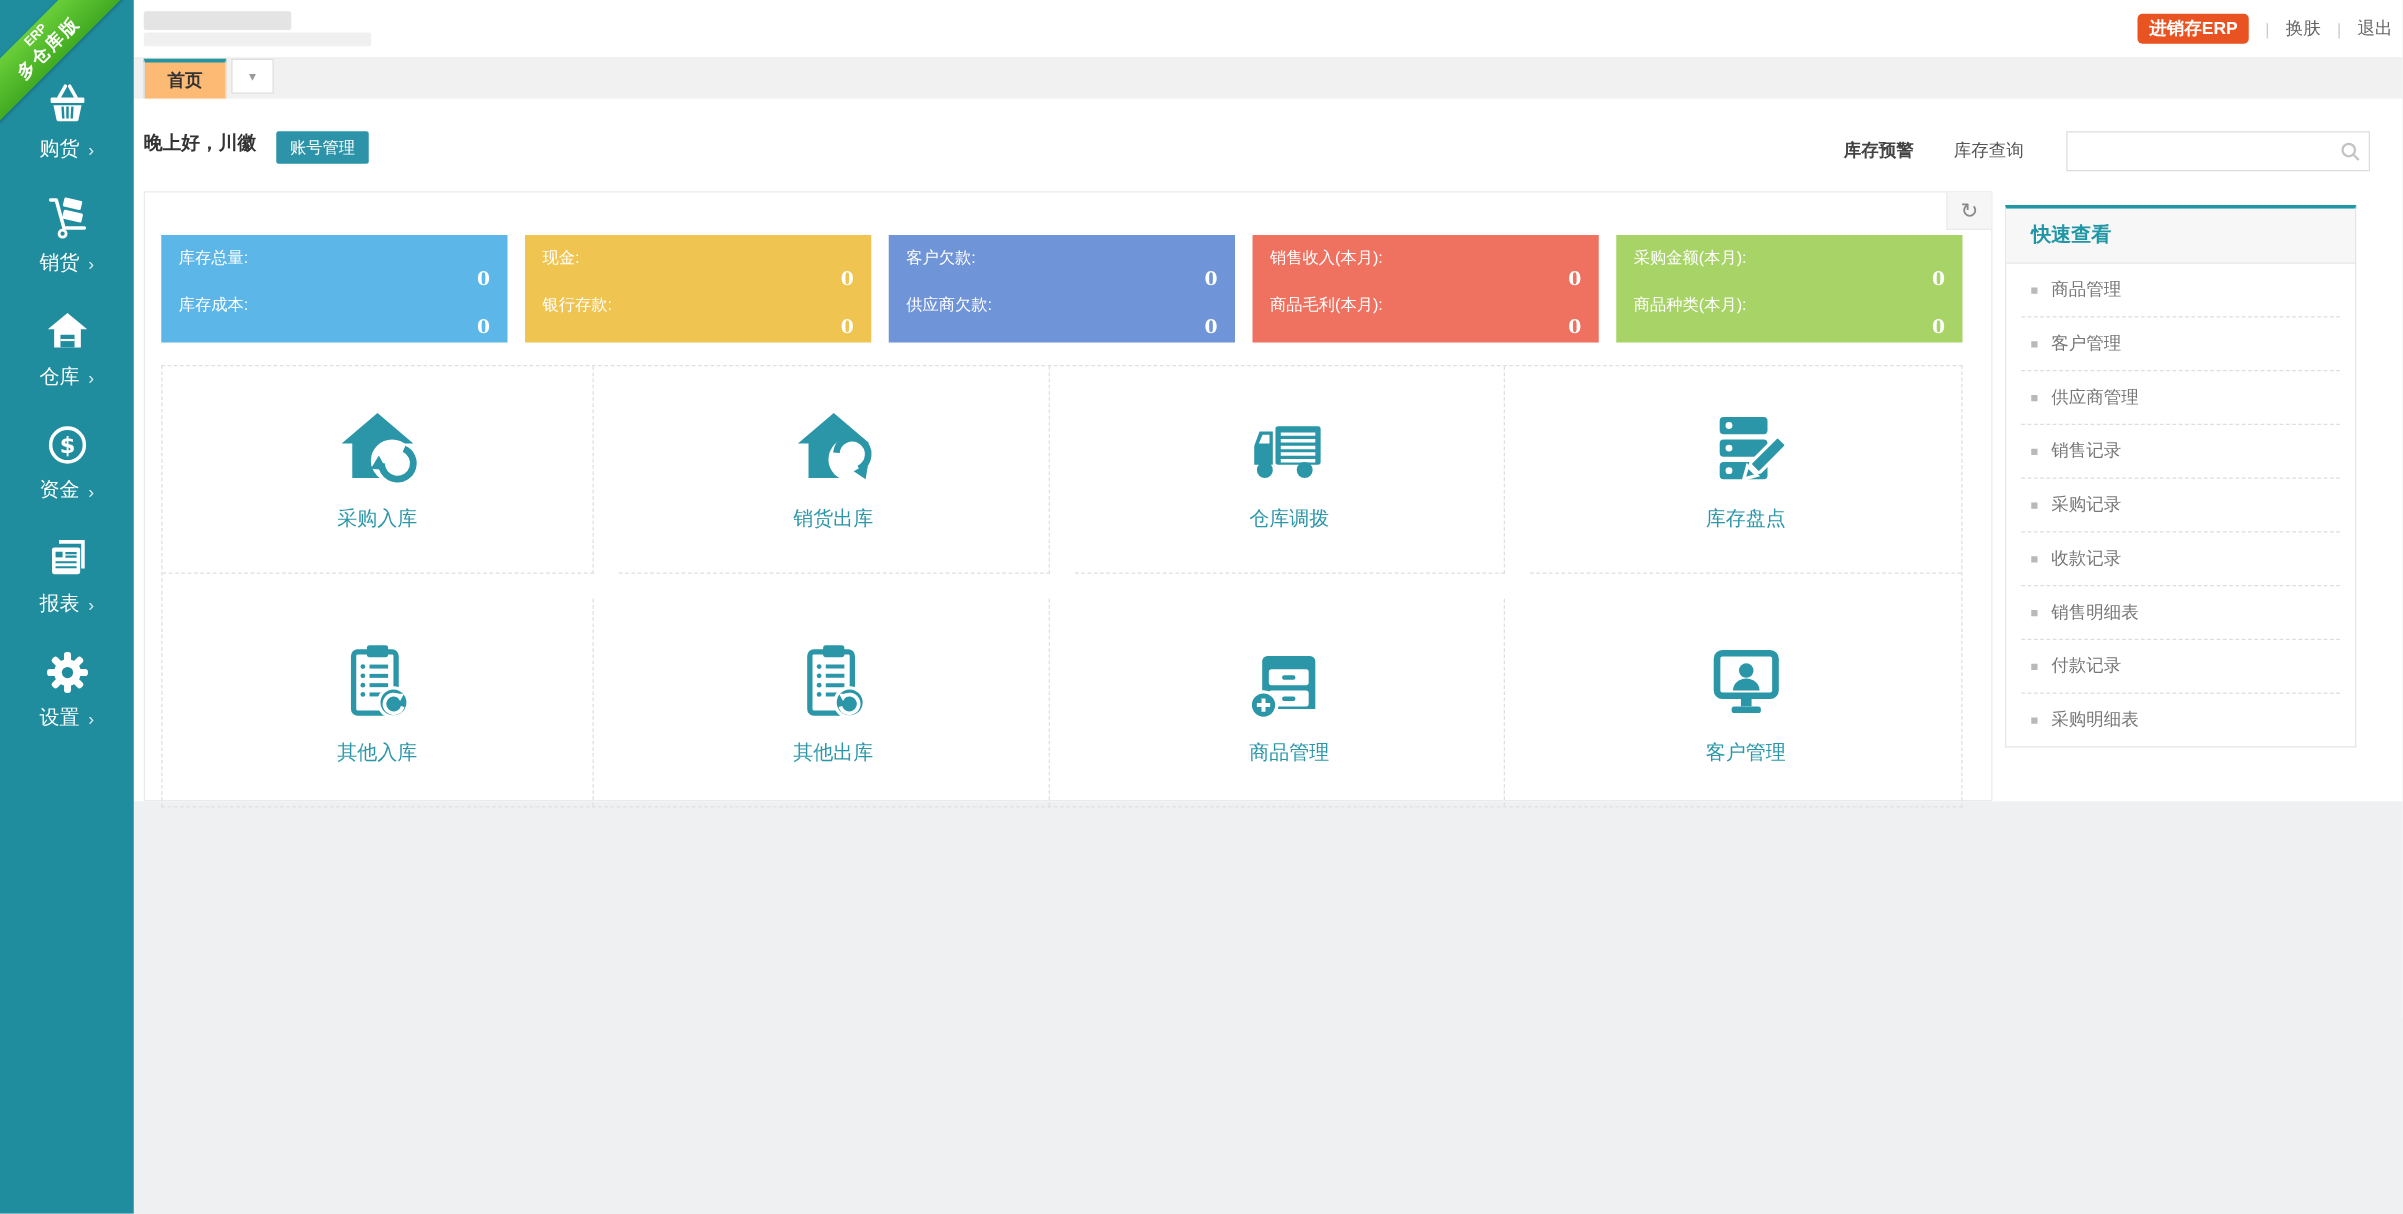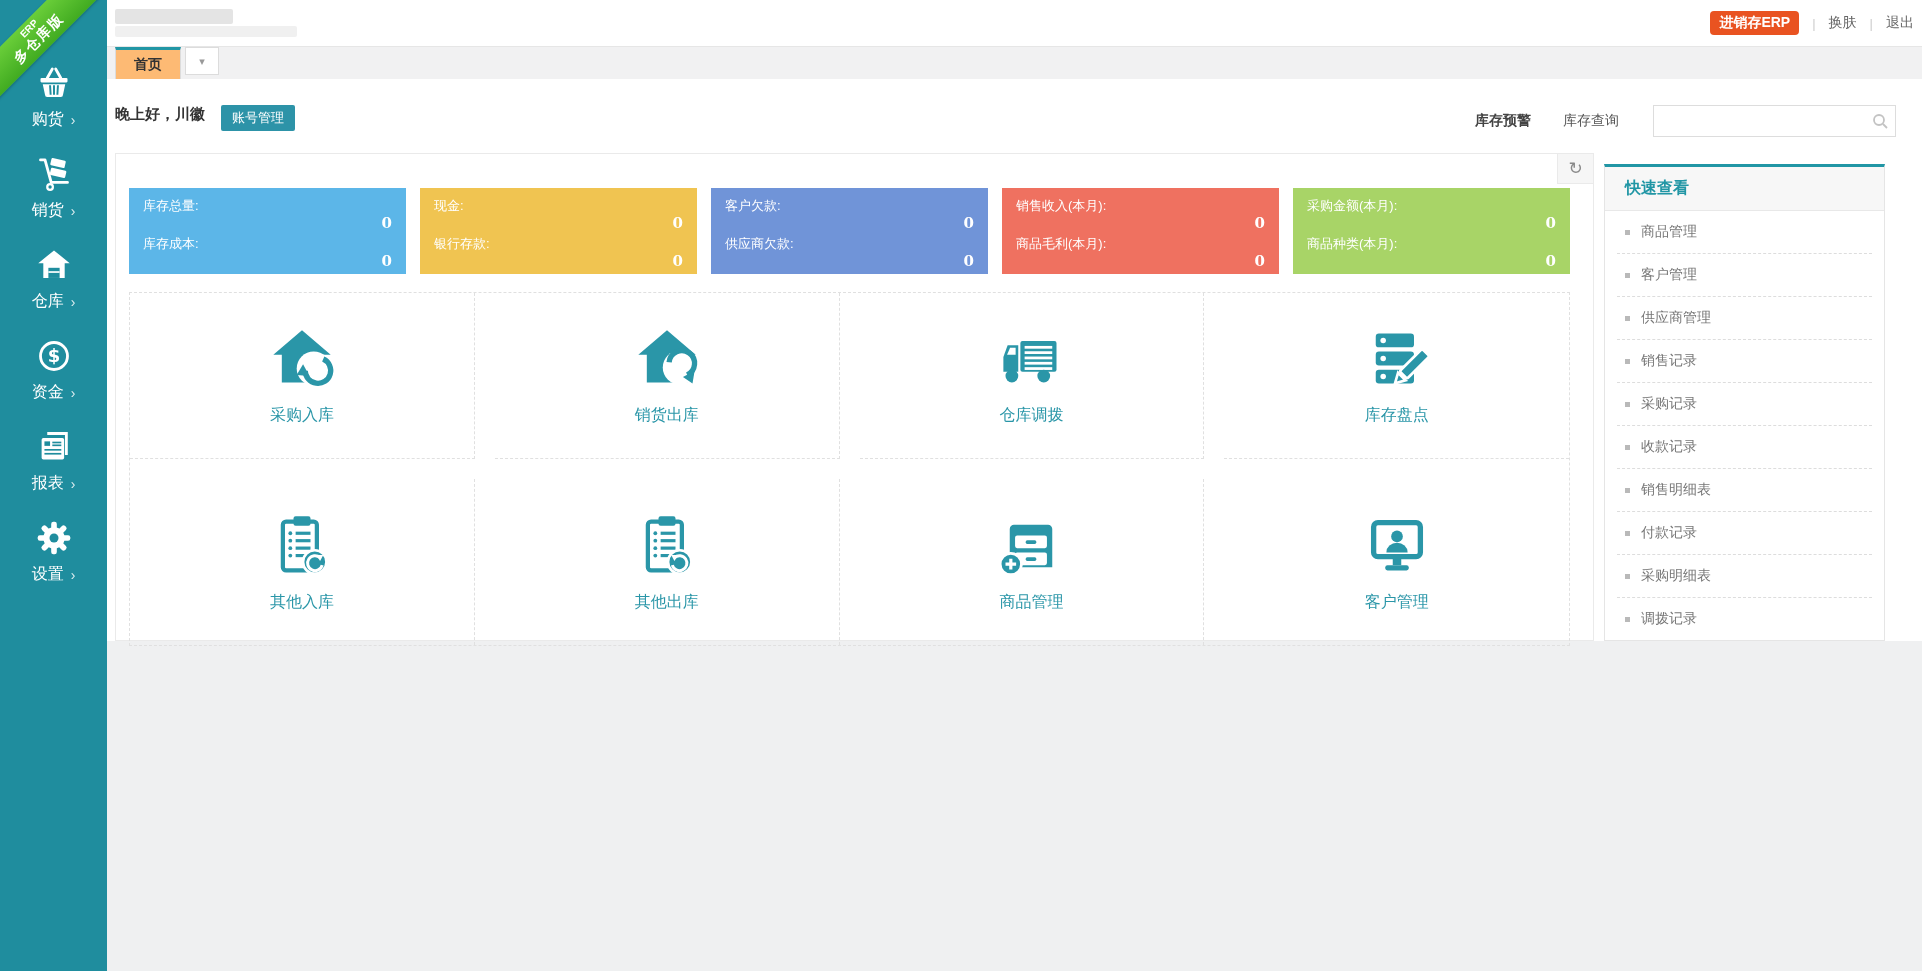--- a/index.html
+++ b/index.html
@@ -499,21 +499,17 @@
             <span>销售明细表</span>
           </div>
         <div class="qv-item">
             <span class="qv-bullet"></span>
             <span>付款记录</span>
           </div>
         <div class="qv-item">
             <span class="qv-bullet"></span>
             <span>采购明细表</span>
           </div>
-        <div class="qv-item">
-            <span class="qv-bullet"></span>
-            <span>调拨记录</span>
-          </div>
       </div>
 
     </div>
   </div>
 </div>
 
 </body></html>

